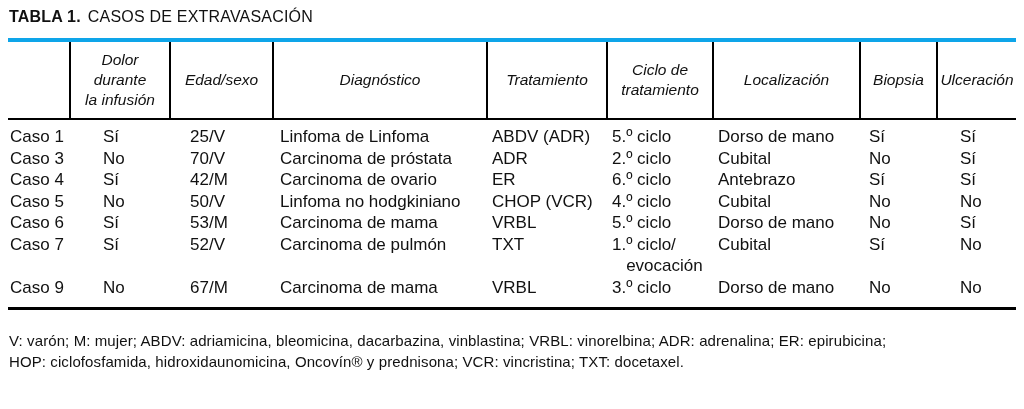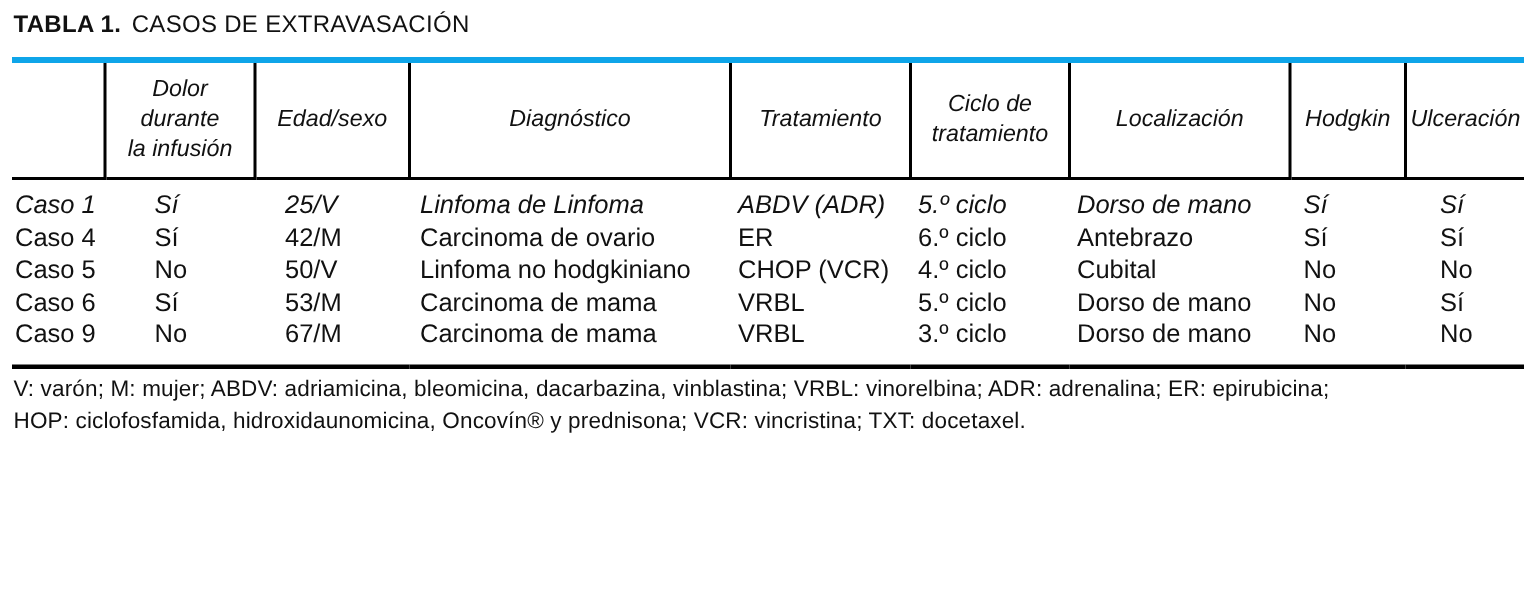--- a/index.html
+++ b/index.html
@@ -42,33 +42,33 @@
   }
   thead th + th { border-left: 2px solid #000000; }
   tbody td {
     font-size: 17px;
     line-height: 21.5px;
     white-space: pre-line;
     vertical-align: top;
     padding: 0;
     overflow: hidden;
   }
-  tbody tr:first-child td { padding-top: 6px; font-style: italic; }
+  tbody tr:first-child td { padding-top: 6px; }
   tbody tr:last-child td { padding-bottom: 9px; }
   td.c0 { padding-left: 2px; }
   td.c1 { padding-left: 33px; }
   td.c2 { padding-left: 20px; }
   td.c3 { padding-left: 7px; }
   td.c4 { padding-left: 5px; }
   td.c5 { padding-left: 5px; margin-top: 12px; }
   td.c6 { padding-left: 5px; }
   td.c7 { padding-left: 9px; }
   td.c8 { padding-left: 23px; }
   .footnote {
-    margin-top: 3px;
+    margin-top: 20px;
     margin-left: 1px;
     font-size: 15px;
     line-height: 21px;
     letter-spacing: 0.1px;
     white-space: nowrap;
   }
 </style>
 </head>
 <body>
 
@@ -95,34 +95,45 @@
         <th></th>
         <th>Dolor
 durante
 la infusión</th>
         <th>Edad/sexo</th>
         <th>Diagnóstico</th>
         <th>Tratamiento</th>
         <th>Ciclo de
 tratamiento</th>
         <th>Localización</th>
-        <th>Hodgkin</th>
+        <th>Biopsia</th>
         <th>Ulceración</th>
       </tr>
     </thead>
     <tbody>
         <tr>
           <td class="c0">Caso 1</td>
           <td class="c1">Sí</td>
           <td class="c2">25/V</td>
           <td class="c3">Linfoma de Linfoma</td>
           <td class="c4">ABDV (ADR)</td>
           <td class="c5">5.º ciclo</td>
           <td class="c6">Dorso de mano</td>
           <td class="c7">Sí</td>
+          <td class="c8">Sí</td>
+        </tr>
+        <tr>
+          <td class="c0">Caso 3</td>
+          <td class="c1">No</td>
+          <td class="c2">70/V</td>
+          <td class="c3">Carcinoma de próstata</td>
+          <td class="c4">ADR</td>
+          <td class="c5">2.º ciclo</td>
+          <td class="c6">Cubital</td>
+          <td class="c7">No</td>
           <td class="c8">Sí</td>
         </tr>
         <tr>
           <td class="c0">Caso 4</td>
           <td class="c1">Sí</td>
           <td class="c2">42/M</td>
           <td class="c3">Carcinoma de ovario</td>
           <td class="c4">ER</td>
           <td class="c5">6.º ciclo</td>
           <td class="c6">Antebrazo</td>
@@ -145,20 +156,32 @@
           <td class="c1">Sí</td>
           <td class="c2">53/M</td>
           <td class="c3">Carcinoma de mama</td>
           <td class="c4">VRBL</td>
           <td class="c5">5.º ciclo</td>
           <td class="c6">Dorso de mano</td>
           <td class="c7">No</td>
           <td class="c8">Sí</td>
         </tr>
         <tr>
+          <td class="c0">Caso 7</td>
+          <td class="c1">Sí</td>
+          <td class="c2">52/V</td>
+          <td class="c3">Carcinoma de pulmón</td>
+          <td class="c4">TXT</td>
+          <td class="c5">1.º ciclo/
+&nbsp;&nbsp;&nbsp;evocación</td>
+          <td class="c6">Cubital</td>
+          <td class="c7">Sí</td>
+          <td class="c8">No</td>
+        </tr>
+        <tr>
           <td class="c0">Caso 9</td>
           <td class="c1">No</td>
           <td class="c2">67/M</td>
           <td class="c3">Carcinoma de mama</td>
           <td class="c4">VRBL</td>
           <td class="c5">3.º ciclo</td>
           <td class="c6">Dorso de mano</td>
           <td class="c7">No</td>
           <td class="c8">No</td>
         </tr>

